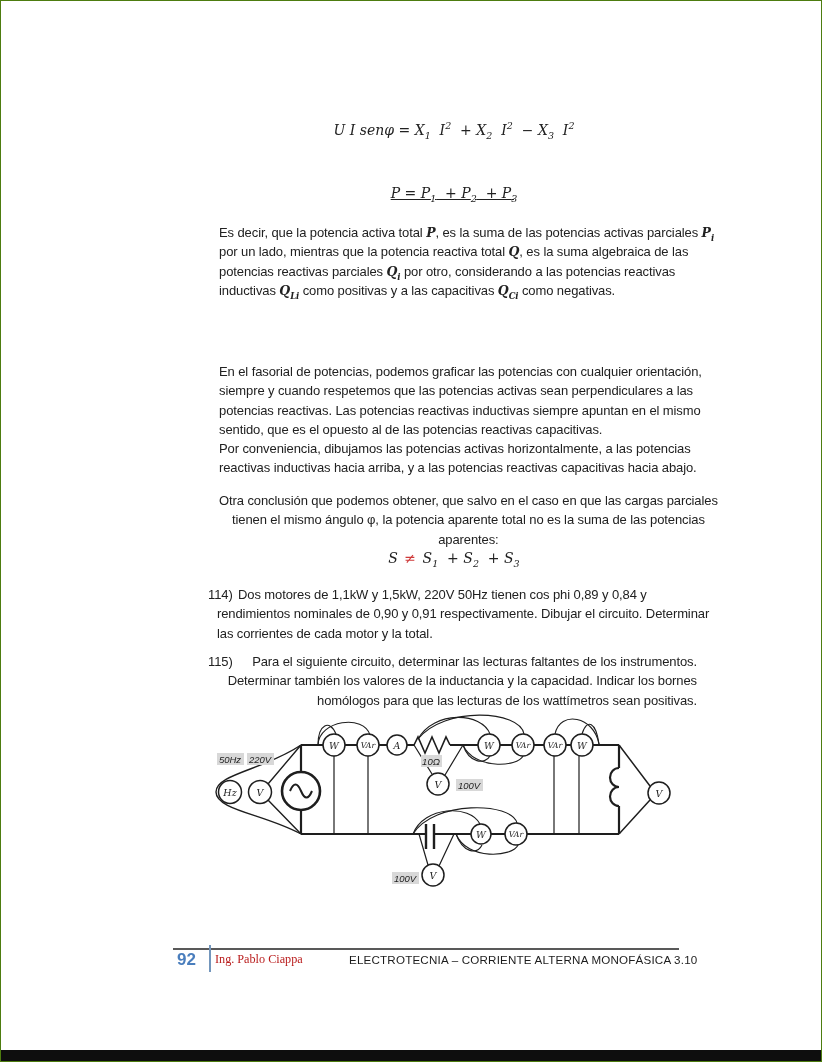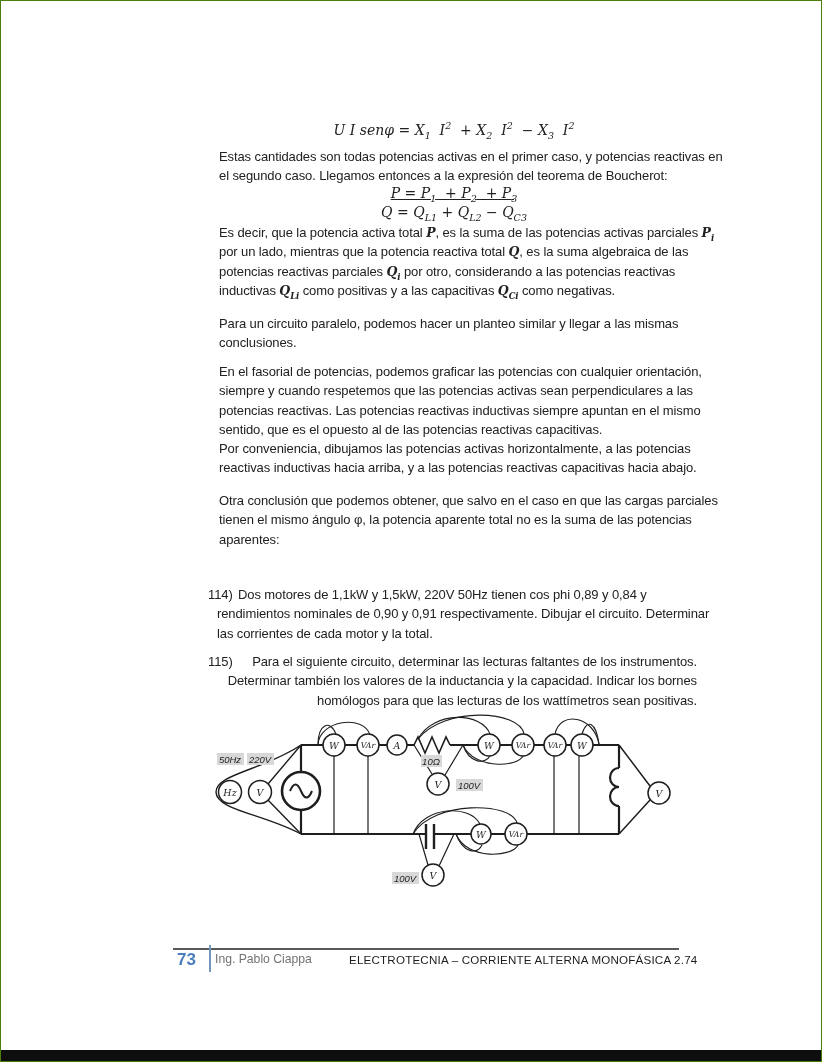--- a/index.html
+++ b/index.html
@@ -19,49 +19,51 @@
   .formula{
     font-family:"DejaVu Serif", serif; font-style:italic; font-size:14px;
     text-align:center; color:#212121; line-height:19.5px; white-space:nowrap;
   }
   .neq{color:#cf3a3a; padding:0 2px; font-style:normal;}
   .problem .pnum{position:absolute; left:11px; top:0;}
   .problem .ptext{display:block; margin-left:20px; text-indent:21px;}
   .footer-rule{background:#595959; height:2px;}
   .page-num{color:#4a7ebd; font-weight:bold; font-size:17px;}
   .footer-vbar{width:2px; background:#7396bc;}
-  .footer-author{font-size:12.2px; color:#737373;}
+  .footer-author{font-size:12.2px; color:#b91c1c;font-family:Liberation Serif, serif;}
   .footer-title{font-size:11.6px; color:#1c1c1c; letter-spacing:0.2px;}
   .bottom-bar{background:#0e0e0e;}
   svg .wire{stroke:#1e1e1e; fill:none;}
   svg text{fill:#1e1e1e;}
   .meter-label{font-family:"DejaVu Serif", serif; font-style:italic; font-size:9.5px; text-anchor:middle;}
   .meter-label.small{font-size:7.8px;}
   .tag-label{font-family:"Liberation Sans", sans-serif; font-style:italic; font-size:9.5px; text-anchor:middle;}
 </style>
 </head>
 <body>
 
 <div class="page">
 
   <div class="abs formula" style="left:218px;top:120px;width:470px;">U I senφ = X<sub>1</sub>&nbsp;&nbsp;I<sup>2</sup>&nbsp; + X<sub>2</sub>&nbsp;&nbsp;I<sup>2</sup>&nbsp; − X<sub>3</sub>&nbsp;&nbsp;I<sup>2</sup></div>
 
-  <div class="abs para" style="left:218px;top:146px;">Estas cantidades son todas potencias activas en el primer caso, y potencias reactivas en<br>el segundo caso. Llegamos entonces a la expresión del teorema de Boucherot:</div>
 
   <div class="abs formula" style="left:218px;top:183px;width:470px;text-decoration:underline;">P = P<sub>1</sub>&nbsp; + P<sub>2</sub>&nbsp; + P<sub>3</sub></div>
-  <div class="abs formula" style="left:218px;top:202px;width:470px;">Q = Q<sub>L1</sub> + Q<sub>L2</sub> − Q<sub>C3</sub></div>
 
   <div class="abs para" style="left:218px;top:222px;">Es decir, que la potencia activa total <b><i>P</i></b>, es la suma de las potencias activas parciales <b><i>P<sub>i</sub></i></b><br>por un lado, mientras que la potencia reactiva total <b><i>Q</i></b>, es la suma algebraica de las<br>potencias reactivas parciales <b><i>Q<sub>i</sub></i></b> por otro, considerando a las potencias reactivas<br>inductivas <b><i>Q<sub>Li</sub></i></b> como positivas y a las capacitivas <b><i>Q<sub>Ci</sub></i></b> como negativas.</div>
 
-  <div class="abs para" style="left:218px;top:313px;">Para un circuito paralelo, podemos hacer un planteo similar y llegar a las mismas<br>conclusiones.</div>
 
   <div class="abs para" style="left:218px;top:361px;">En el fasorial de potencias, podemos graficar las potencias con cualquier orientación,<br>siempre y cuando respetemos que las potencias activas sean perpendiculares a las<br>potencias reactivas. Las potencias reactivas inductivas siempre apuntan en el mismo<br>sentido, que es el opuesto al de las potencias reactivas capacitivas.<br>Por conveniencia, dibujamos las potencias activas horizontalmente, a las potencias<br>reactivas inductivas hacia arriba, y a las potencias reactivas capacitivas hacia abajo.</div>
 
-  <div class="abs para" style="left:218px;top:490px;">Otra conclusión que podemos obtener, que salvo en el caso en que las cargas parciales<br>tienen el mismo ángulo φ, la potencia aparente total no es la suma de las potencias<br>aparentes:</div>
+  <div class="abs para" style="left:218px;top:490px;text-align:center;">Otra conclusión que podemos obtener, que salvo en el caso en que las cargas parciales<br>tienen el mismo ángulo φ, la potencia aparente total no es la suma de las potencias<br>aparentes:</div>
 
+  <div class="abs formula" style="left:218px;top:548px;width:470px;">
+    <span>S</span>
+    <span class="neq">≠</span>
+    <span>S<sub>1</sub>&nbsp; + S<sub>2</sub>&nbsp; + S<sub>3</sub></span>
+  </div>
 
   <div class="abs para problem" style="left:196px;top:584px;width:500px;">
     <span class="pnum">114)</span>
     <span class="ptext">Dos motores de 1,1kW y 1,5kW, 220V 50Hz tienen cos phi 0,89 y 0,84 y<br>rendimientos nominales de 0,90 y 0,91 respectivamente. Dibujar el circuito. Determinar<br>las corrientes de cada motor y la total.</span>
   </div>
 
   <div class="abs para problem" style="left:196px;top:651px;width:500px;text-align:right;">
     <span class="pnum">115)</span>
     <span class="ptext">Para el siguiente circuito, determinar las lecturas faltantes de los instrumentos.<br>Determinar también los valores de la inductancia y la capacidad. Indicar los bornes<br>homólogos para que las lecturas de los wattímetros sean positivas.</span>
   </div>
@@ -158,19 +160,19 @@
       <text class="meter-label" x="376" y="42.5">W</text>
       <text class="meter-label" x="232" y="81.5">V</text>
       <text class="meter-label" x="453" y="90.5">V</text>
       <text class="meter-label" x="275" y="131.5">W</text>
       <text class="meter-label small" x="310" y="131">VAr</text>
       <text class="meter-label" x="227" y="172.5">V</text>
     </g>
   </svg>
 
   <div class="abs footer-rule" style="left:172px;top:947px;width:506px;"></div>
-  <div class="abs page-num" style="left:176px;top:949px;">73</div>
+  <div class="abs page-num" style="left:176px;top:949px;">92</div>
   <div class="abs footer-vbar" style="left:208px;top:944px;height:27px;"></div>
   <div class="abs footer-author" style="left:214px;top:951px;">Ing. Pablo Ciappa</div>
-  <div class="abs footer-title" style="left:348px;top:952px;">ELECTROTECNIA – CORRIENTE ALTERNA MONOFÁSICA 2.74</div>
+  <div class="abs footer-title" style="left:348px;top:952px;">ELECTROTECNIA – CORRIENTE ALTERNA MONOFÁSICA 3.10</div>
 
   <div class="abs bottom-bar" style="left:0;top:1049px;width:822px;height:13px;"></div>
 </div>
 
 </body></html>

